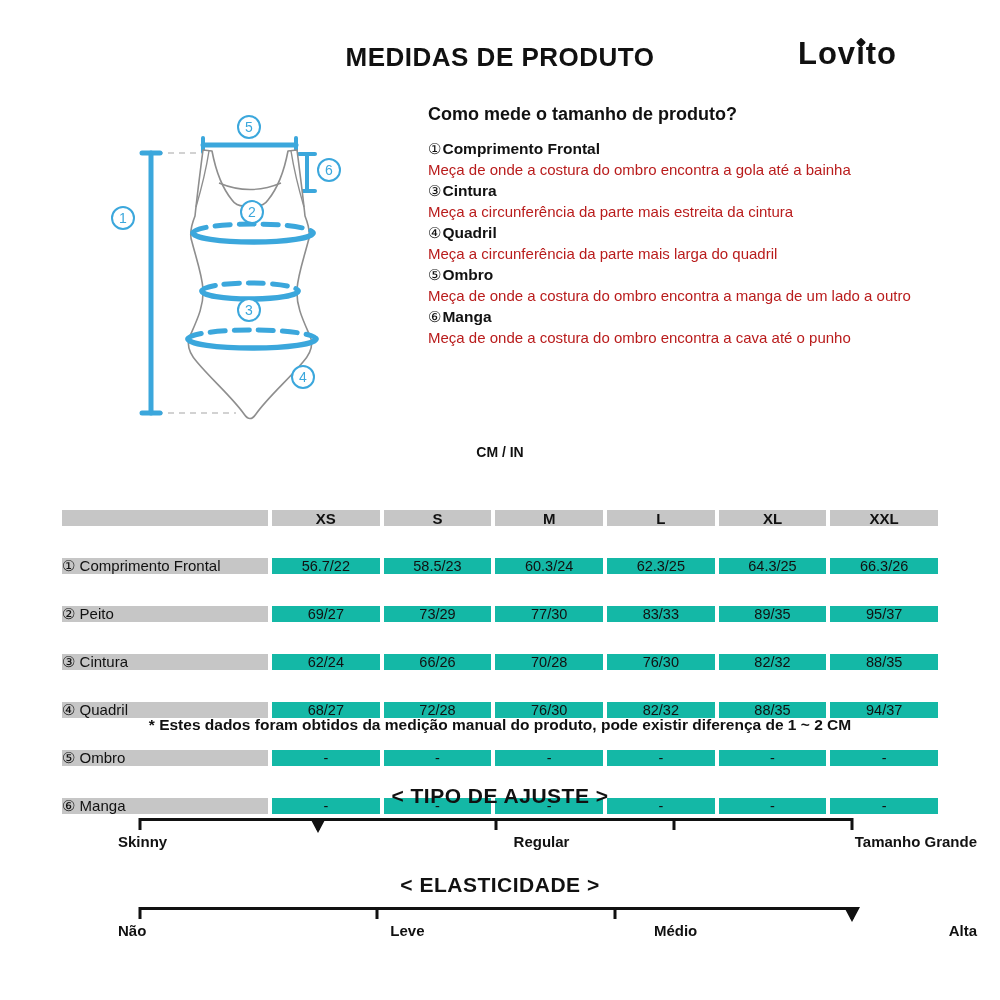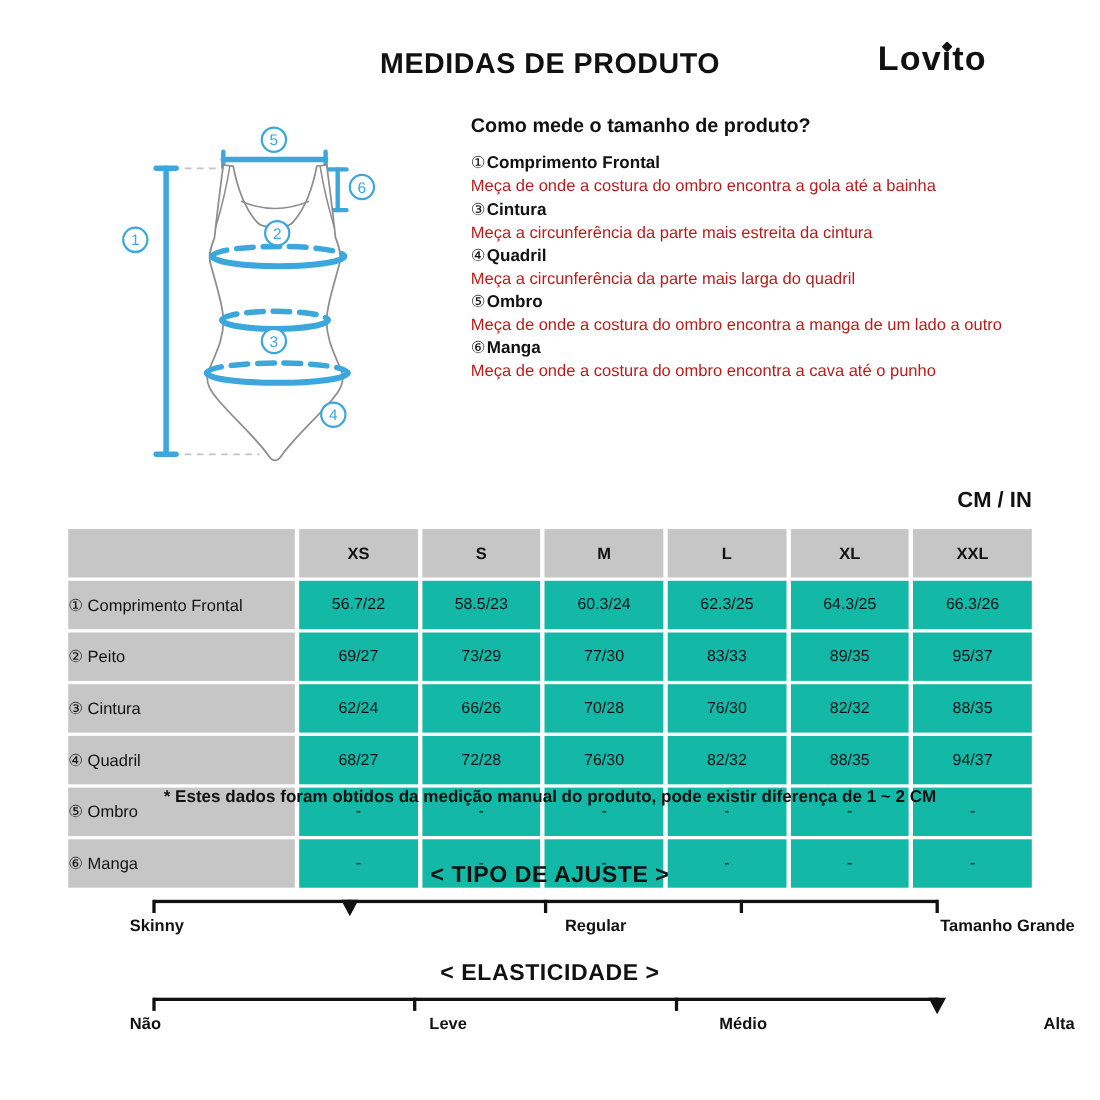--- a/index.html
+++ b/index.html
@@ -25,24 +25,24 @@
 
   
   .instructions { position:absolute; left:428px; top:104px; width:512px; }
   .instructions h2 { font-size:18px; font-weight:bold; margin-bottom:13px; }
   .instr-title { font-size:15.5px; line-height:21px; }
   .instr-num { font-size:15px; font-weight:normal; margin-right:1px; }
   .instr-name { font-weight:bold; }
   .instr-desc { font-size:15px; line-height:21px; color:#b91c1c; }
 
   
-  .unit-label { position:absolute; left:62px; top:444px; width:876px; text-align:right; font-size:20px; font-weight:bold; }
+  .unit-label { position:absolute; left:62px; top:444px; width:876px; text-align:center; font-size:14px; font-weight:bold; }
   .size-table { position:absolute; left:62px; top:481px; width:876px; display:grid;
                 grid-template-columns:206px repeat(6, 1fr); column-gap:4px; row-gap:3px; }
-  .size-table > div { height:44px; display:flex; align-items:center; }
+  .size-table > div { height:16px; display:flex; align-items:center;margin-top:29px; }
   .th { background:#c6c6c6; justify-content:center; font-weight:bold; font-size:15px; }
   .corner { background:#c6c6c6; }
   .rl { background:#c6c6c6; font-size:15px; }
   .td { background:#14b8a6; justify-content:center; font-weight:normal; font-size:14.5px;text-align:right; }
 
   
   .footnote { position:absolute; top:716px; left:0; width:1000px; text-align:center; font-size:15.5px; font-weight:bold; }
 
   
   .slider { position:absolute; left:0; width:1000px; height:80px; }

